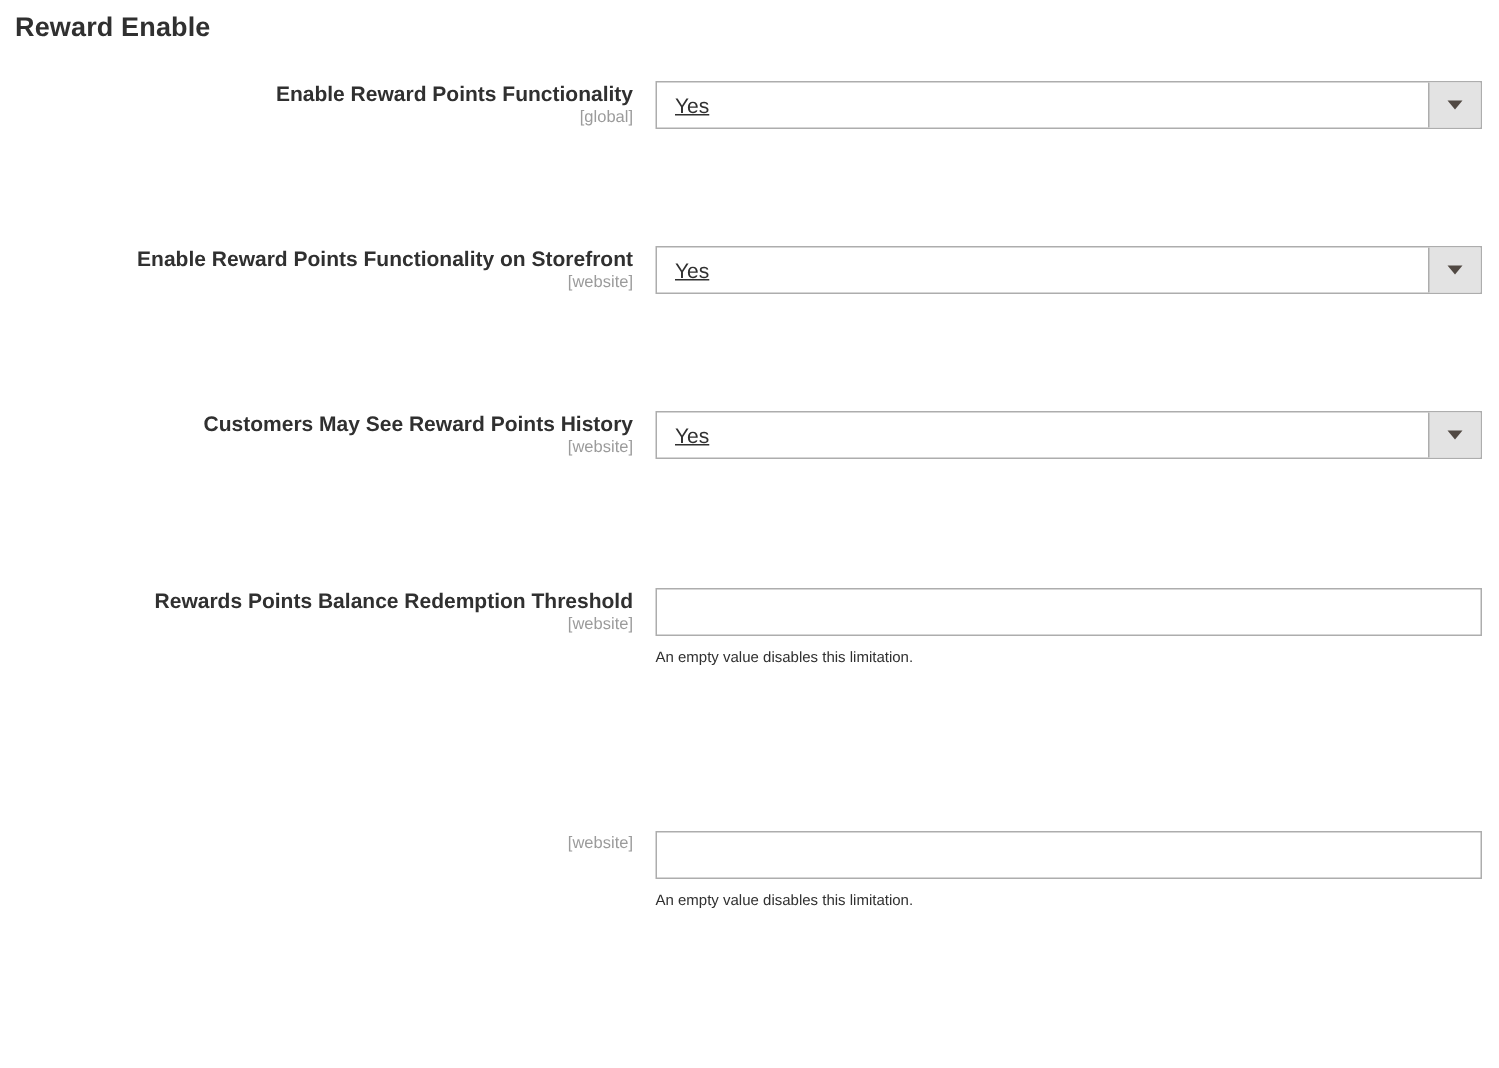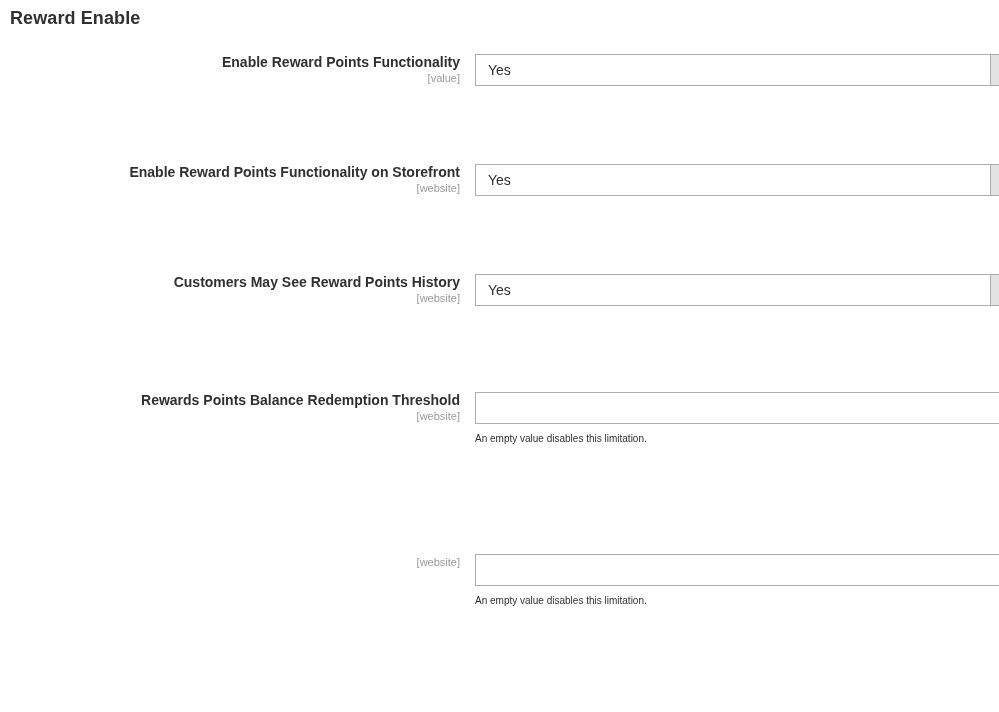--- a/index.html
+++ b/index.html
@@ -34,21 +34,20 @@
   .form {
     position: absolute;
     left: 0;
     top: 46px;
     width: 999px;
   }
 
   .field-row {
     position: relative;
     width: 802px;
-    margin-left: 38px;
   }
 
   
   .label-col {
     position: absolute;
     left: 0;
     top: 0;
     width: 422px;
     text-align: right;
     padding-right: 0;
@@ -81,20 +80,21 @@
 
   
   .select-box {
     position: relative;
     width: 551px;
     height: 32px;
     border: 1px solid #adadad;
     background: #ffffff;
     display: flex;
     align-items: center;
+    text-decoration: underline;
   }
   .select-value {
     font-size: 14px;
     color: #303030;
     padding-left: 12px;
     line-height: 30px;
     white-space: nowrap;
     overflow: hidden;
     flex: 1;
   }
@@ -143,21 +143,21 @@
 </head>
 <body>
 
 <h1 class="section-title">Reward Enable</h1>
 
 <div class="form">
 
   <div class="field-row" style="top:0px;height:55px;">
     <div class="label-col" style="top:8px;">
       <span class="field-label">Enable Reward Points Functionality</span>
-      <span class="field-scope">[value]</span>
+      <span class="field-scope">[global]</span>
     </div>
     <div class="control-col" style="top:8px;">
       <div class="select-box">
         <span class="select-value">Yes</span>
         <span class="select-arrow">
           <span class="tri"></span>
         </span>
       </div>
     </div>
   </div>

